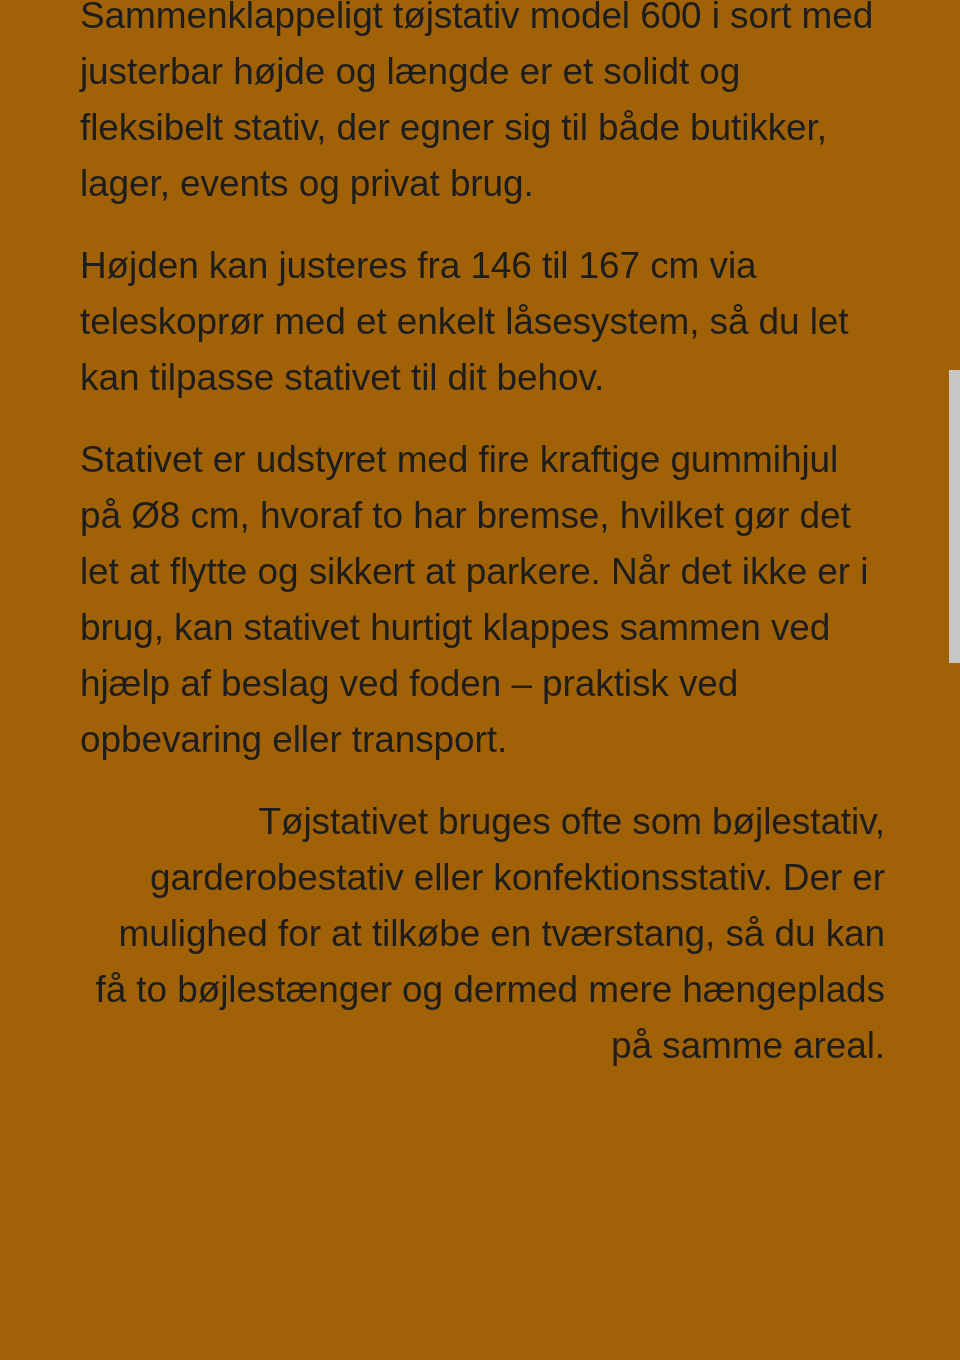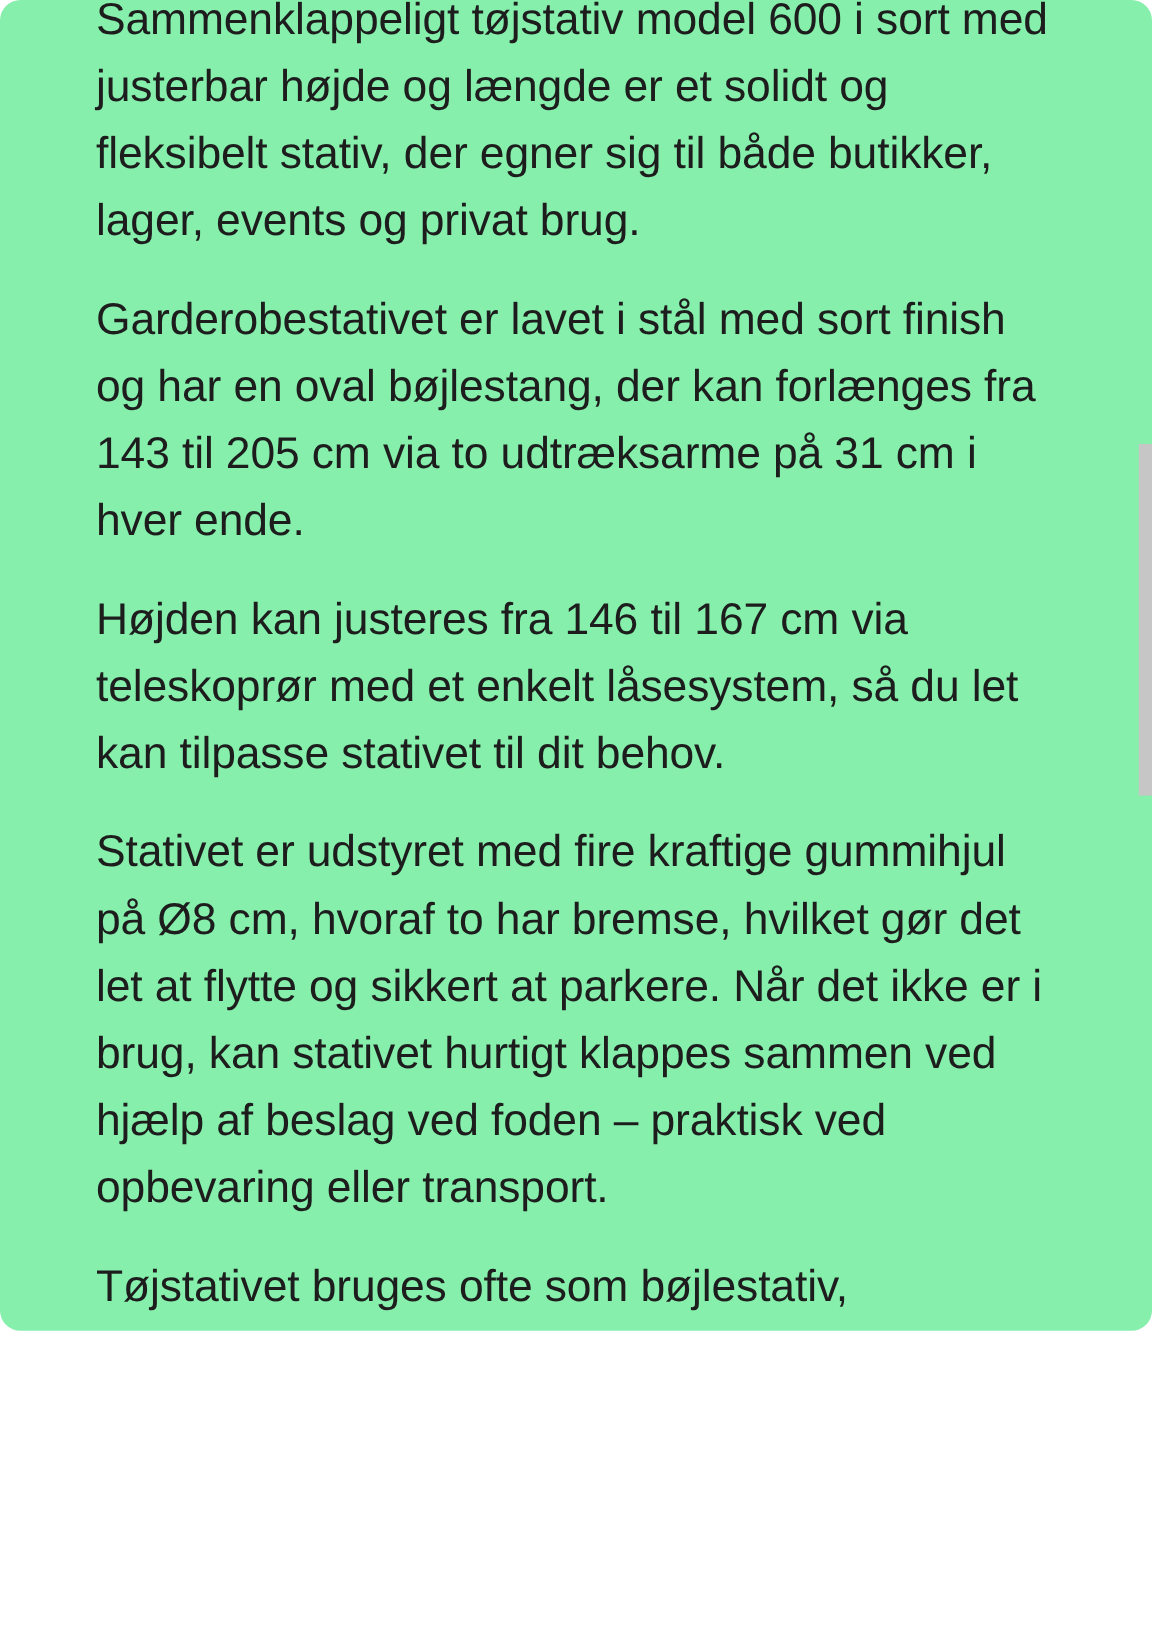--- a/index.html
+++ b/index.html
@@ -13,24 +13,23 @@
     width: 960px;
     height: 1360px;
     overflow: hidden;
     font-family: "Liberation Sans", "DejaVu Sans", sans-serif;
     -webkit-font-smoothing: antialiased;
   }
 
   .viewport {
     position: relative;
     width: 960px;
-    height: 1109px;
-    background: #86efac;
+    height: 1360px;
+    background: #a16207;
     overflow: hidden;
-    border-radius: 17px;
   }
 
   .description-body {
     position: absolute;
     left: 0;
     top: 0;
     width: 960px;
     padding-left: 80px;
     padding-right: 75px;
     box-sizing: border-box;
@@ -46,20 +45,21 @@
     text-align: left;
     word-spacing: 0px;
   }
 
   .description-body p:first-child {
     margin-top: -12px;
   }
 
   .description-body p:last-child {
     margin-bottom: 0;
+    text-align: right;
   }
 
   
   .scrollbar-track {
     position: absolute;
     top: 0;
     right: 0;
     width: 14px;
     height: 1360px;
     background: transparent;
@@ -75,21 +75,20 @@
     border-radius: 0px;
   }
 </style>
 </head>
 <body>
 
 <div class="viewport">
 
   <div class="description-body">
     <p>Sammenklappeligt tøjstativ model 600 i sort med justerbar højde og længde er et solidt og fleksibelt stativ, der egner sig til både butikker, lager, events og privat brug.</p>
-    <p>Garderobestativet er lavet i stål med sort finish og har en oval bøjlestang, der kan forlænges fra 143 til 205 cm via to udtræksarme på 31 cm i hver ende.</p>
     <p>Højden kan justeres fra 146 til 167 cm via teleskoprør med et enkelt låsesystem, så du let kan tilpasse stativet til dit behov.</p>
     <p>Stativet er udstyret med fire kraftige gummihjul på Ø8 cm, hvoraf to har bremse, hvilket gør det let at flytte og sikkert at parkere. Når det ikke er i brug, kan stativet hurtigt klappes sammen ved hjælp af beslag ved foden – praktisk ved opbevaring eller transport.</p>
     <p>Tøjstativet bruges ofte som bøjlestativ, garderobestativ eller konfektionsstativ. Der er mulighed for at tilkøbe en tværstang, så du kan få to bøjlestænger og dermed mere hængeplads på samme areal.</p>
   </div>
 
   <div class="scrollbar-track">
     <div class="scrollbar-thumb"></div>
   </div>
 
 </div>

